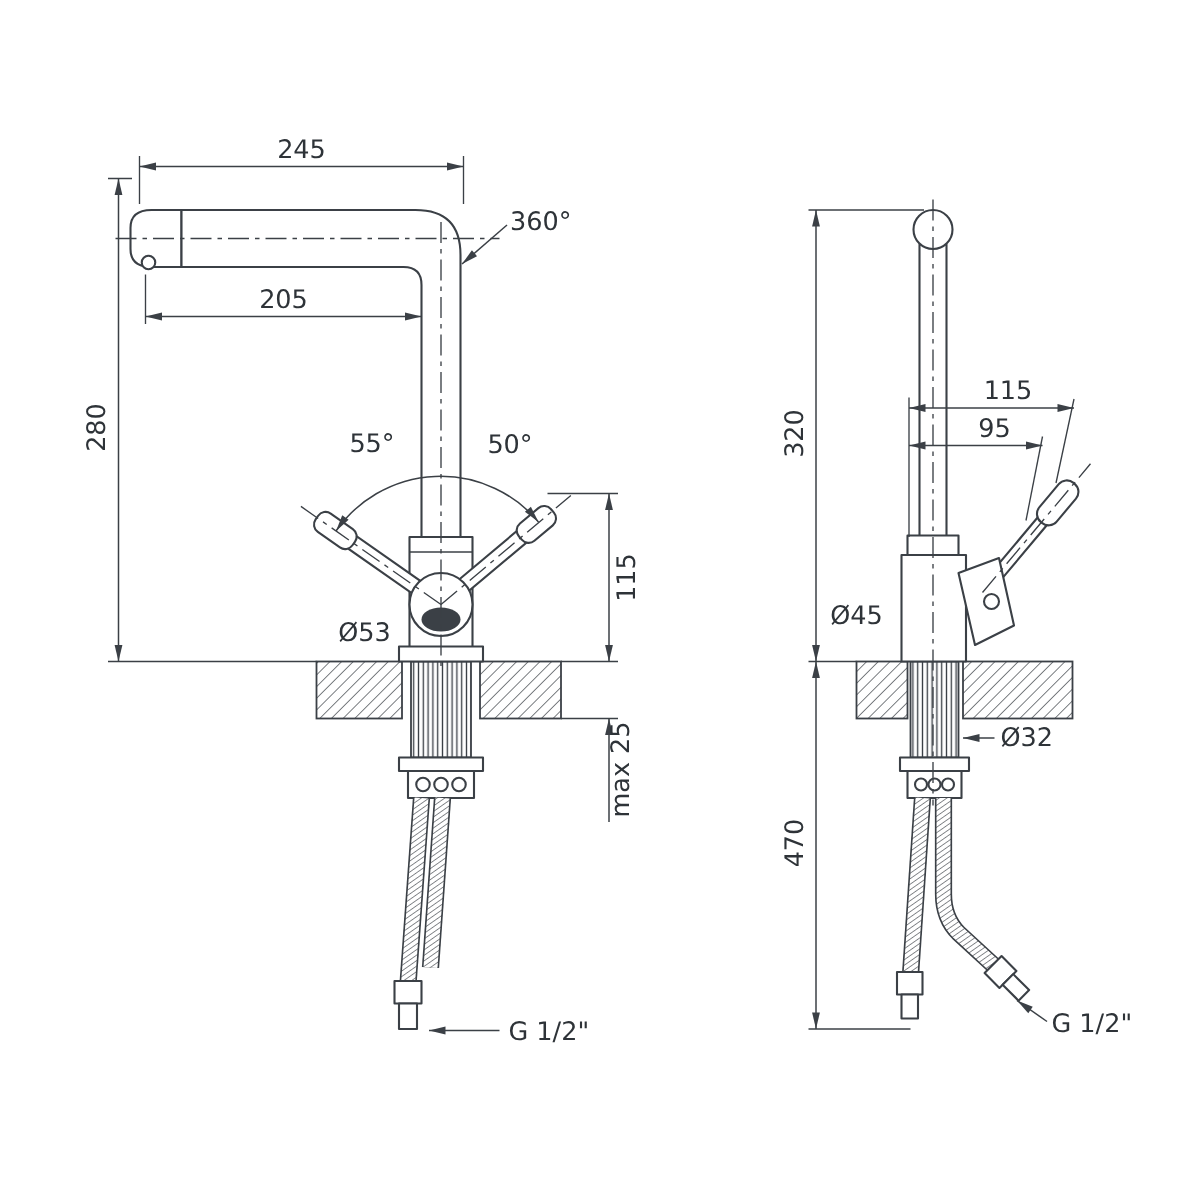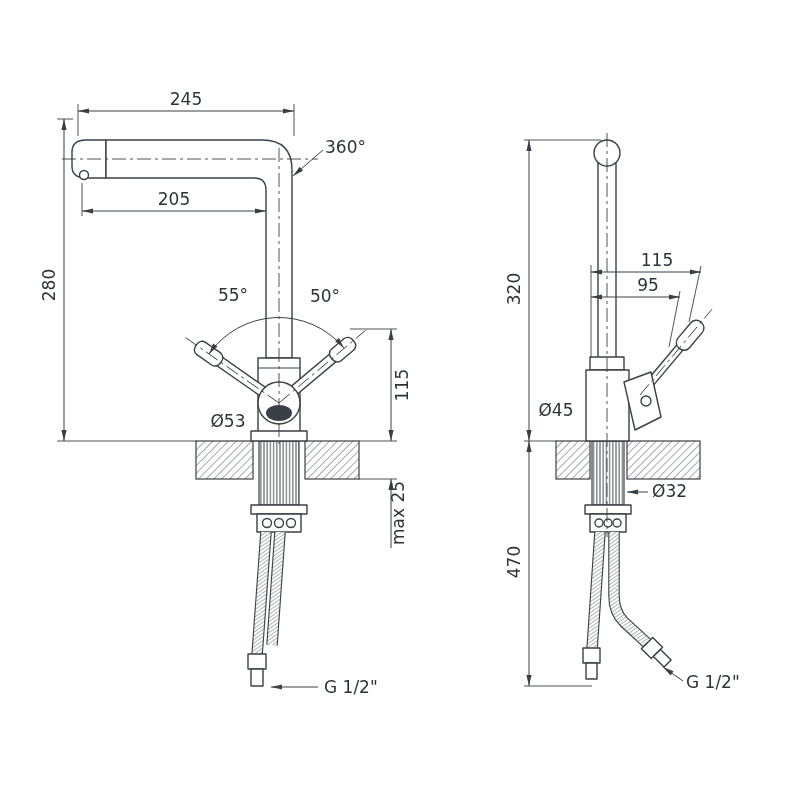--- a/index.html
+++ b/index.html
@@ -1,16 +1,16 @@
 <!DOCTYPE html>
 <html><head>
 <meta charset="utf-8">
 <style>
   html,body{margin:0;padding:0;background:#ffffff;}
-  .canvas{width:757px;height:800px;background:#ffffff;position:relative;}
+  .canvas{width:757px;height:800px;background:#ffffff;position:relative;margin-left:15px;}
   svg{display:block;}
   .ol{fill:#ffffff;stroke:#3b4046;stroke-width:1.4;stroke-linejoin:round;}
   .thin{stroke:#3b4046;stroke-width:1;fill:none;}
   .dim{stroke:#3b4046;stroke-width:1;fill:none;}
   .ext{stroke:#3b4046;stroke-width:0.9;fill:none;}
   .cl{stroke:#3b4046;stroke-width:0.9;fill:none;stroke-dasharray:14 4 3 4;}
   .hat{fill:url(#hatch45);stroke:#3b4046;stroke-width:1.2;}
   .thr{fill:url(#thread);stroke:#3b4046;stroke-width:1.2;}
   .hoseO{stroke:#3b4046;stroke-width:11.5;fill:none;stroke-linecap:butt;}
   .hoseI{stroke:url(#braid);stroke-width:9.3;fill:none;stroke-linecap:butt;}

